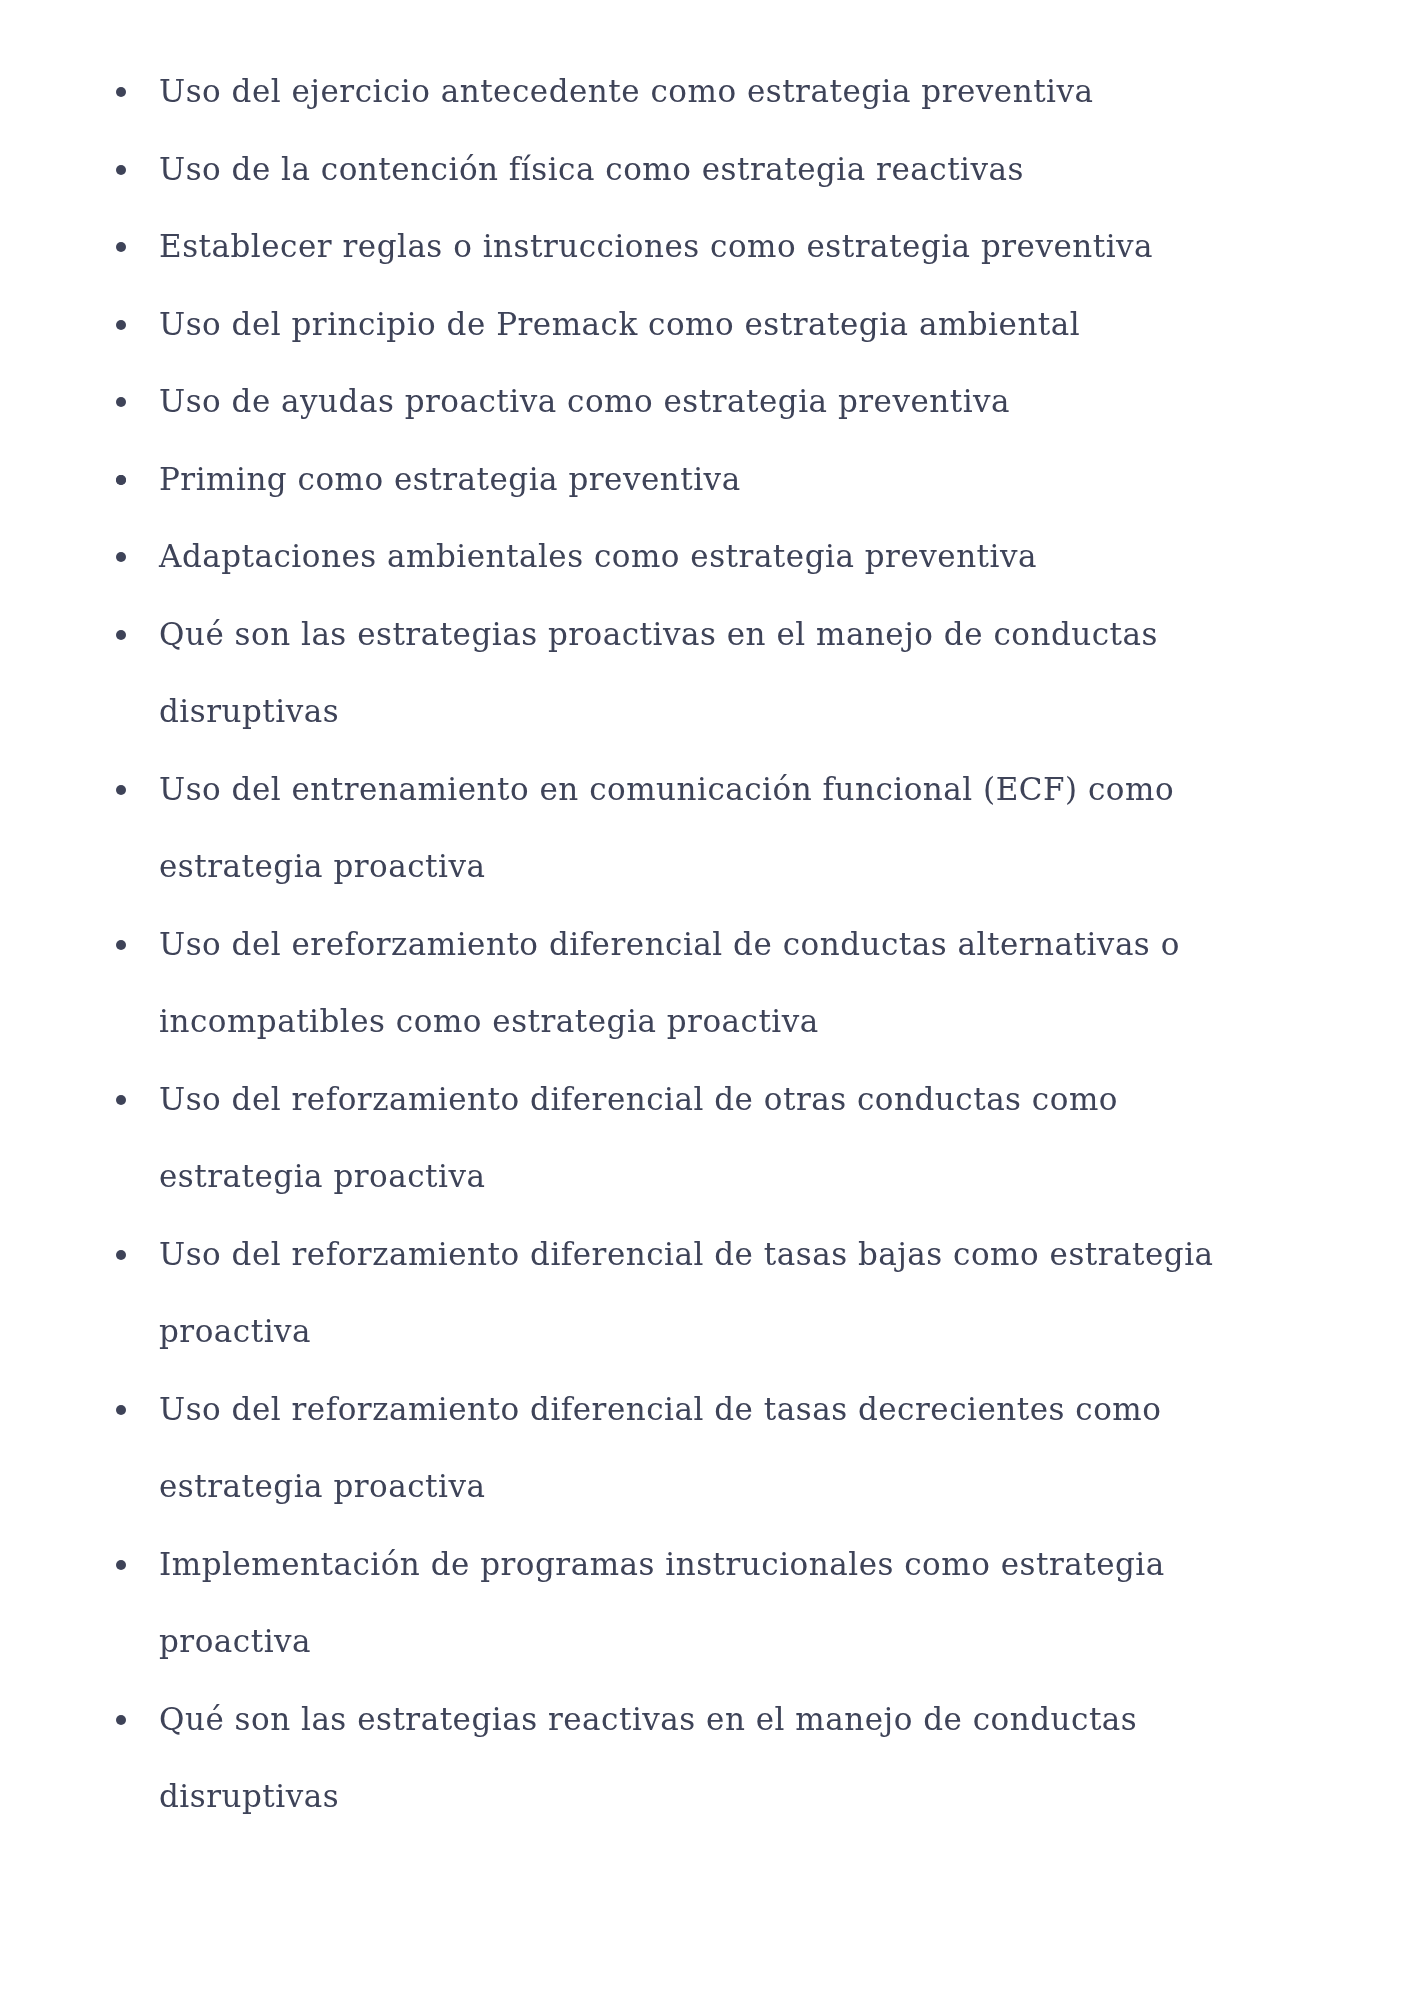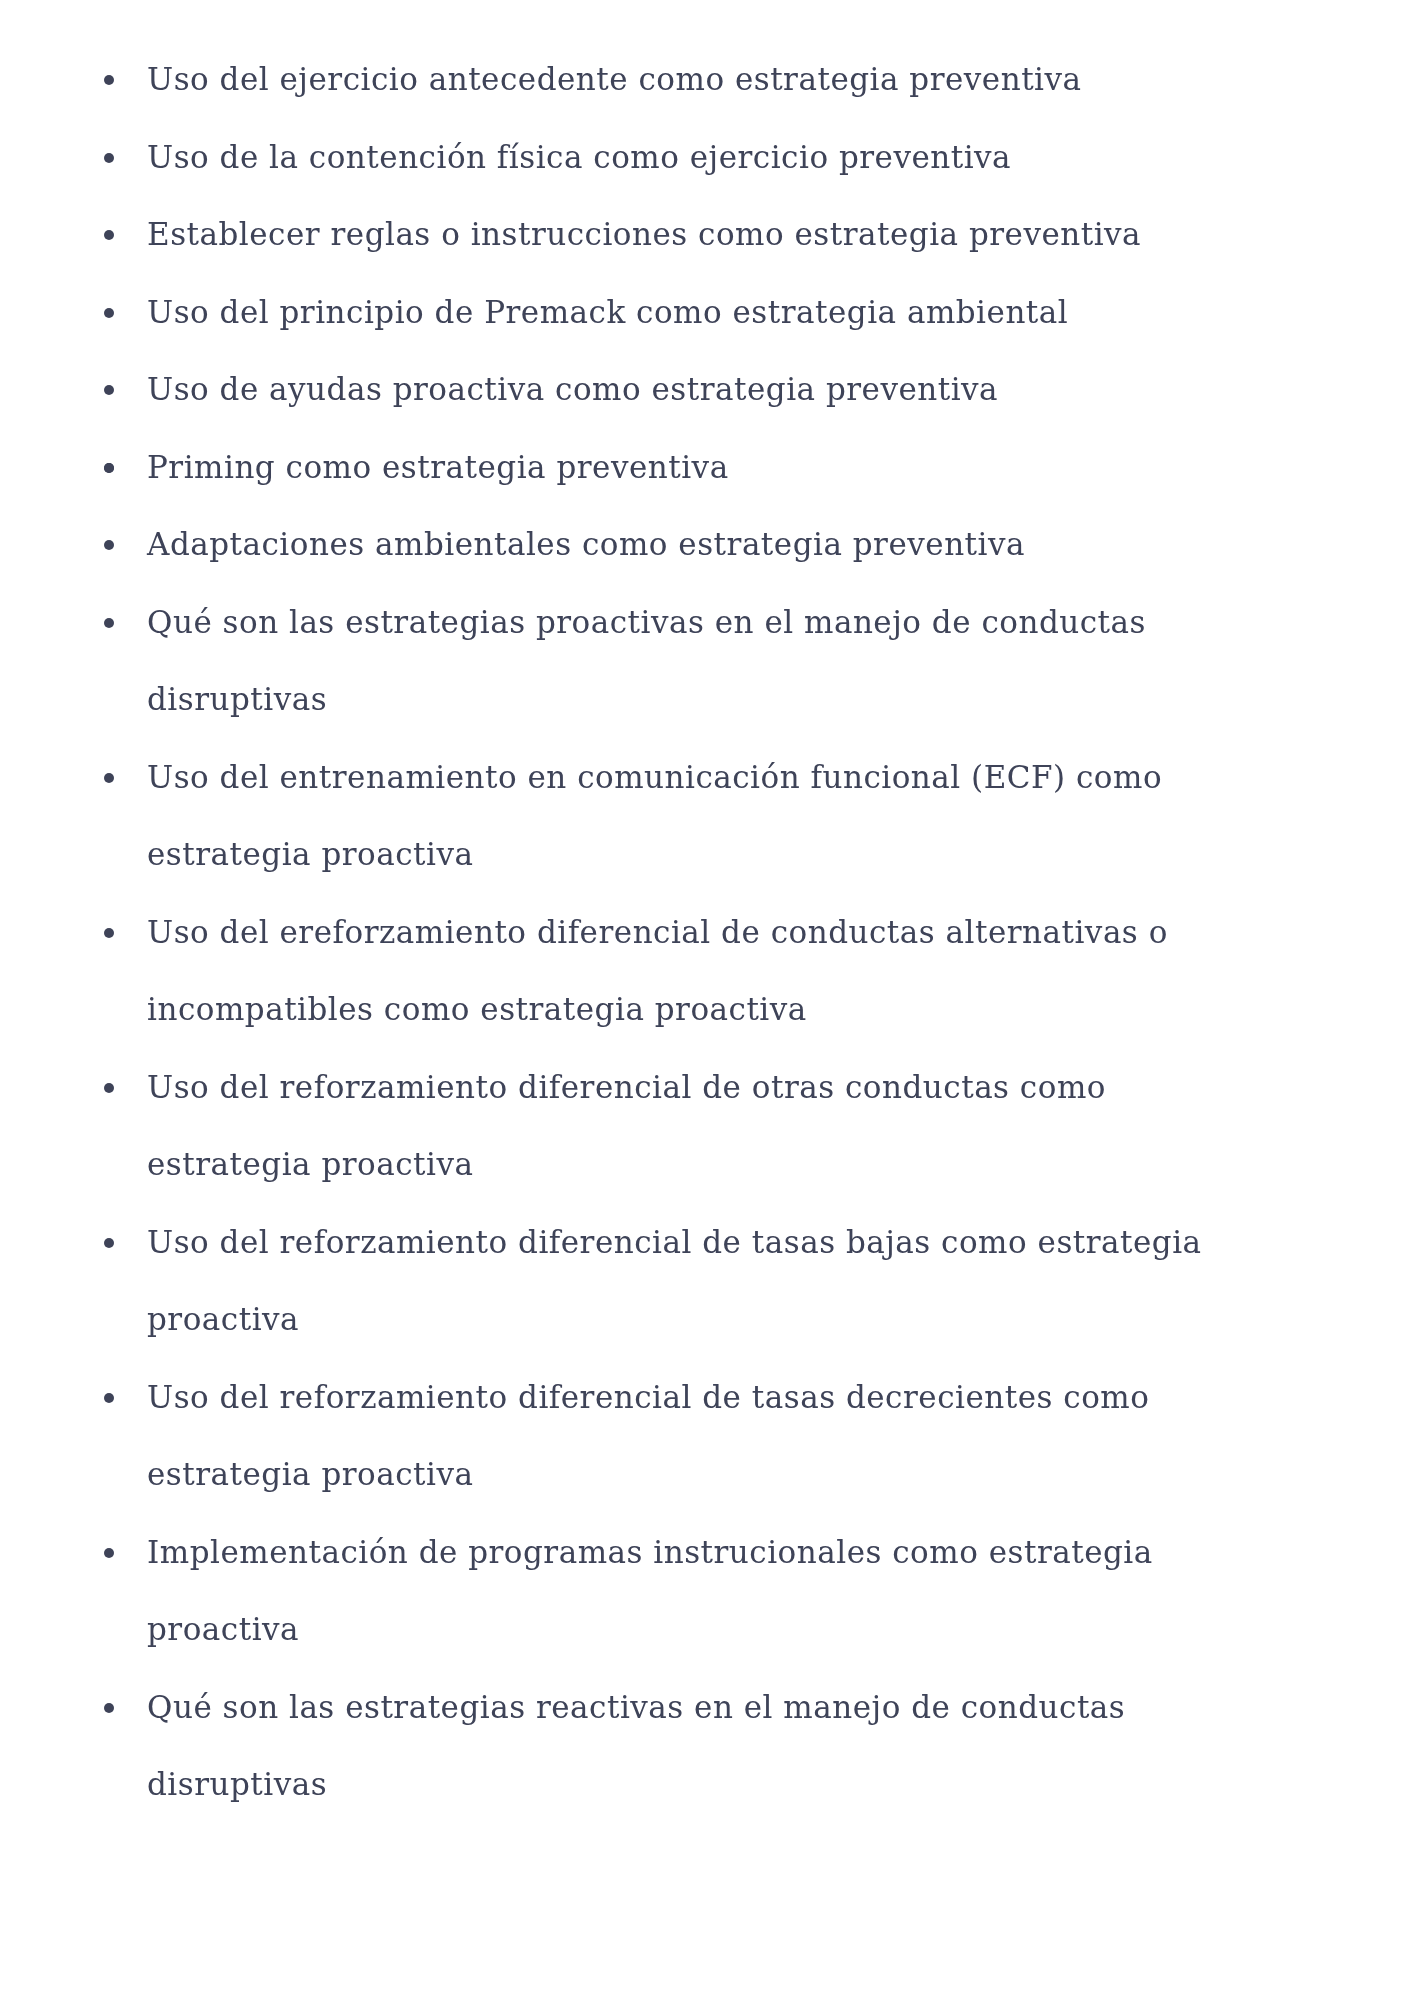--- a/index.html
+++ b/index.html
@@ -9,21 +9,21 @@
   body {
     width: 1414px;
     height: 2000px;
     background: #ffffff;
     overflow: hidden;
     font-family: "DejaVu Serif", "Liberation Serif", serif;
     color: #3e4358;
   }
   ul.topic-list {
     list-style: none;
-    margin: 0;
+    margin: 12px;
     padding: 41px 0 0 0;
   }
   ul.topic-list li {
     position: relative;
     padding-left: 147px;
     font-size: 31px;
     line-height: 77.5px;
     letter-spacing: 0.5px;
   }
   ul.topic-list li .txt {
@@ -38,21 +38,21 @@
     border-radius: 50%;
     background: #3e4358;
   }
 </style>
 </head>
 <body style="background: rgb(255, 255, 255); color: rgb(62, 67, 88);">
 
 <main>
   <ul class="topic-list" id="topic-list">
       <li><span class="dot" style="background: rgb(62, 67, 88);"></span><span class="txt">Uso del ejercicio antecedente como estrategia preventiva</span></li>
-      <li><span class="dot" style="background: rgb(62, 67, 88);"></span><span class="txt">Uso de la contención física como ejercicio preventiva</span></li>
+      <li><span class="dot" style="background: rgb(62, 67, 88);"></span><span class="txt">Uso de la contención física como estrategia reactivas</span></li>
       <li><span class="dot" style="background: rgb(62, 67, 88);"></span><span class="txt">Establecer reglas o instrucciones como estrategia preventiva</span></li>
       <li><span class="dot" style="background: rgb(62, 67, 88);"></span><span class="txt">Uso del principio de Premack como estrategia ambiental</span></li>
       <li><span class="dot" style="background: rgb(62, 67, 88);"></span><span class="txt">Uso de ayudas proactiva como estrategia preventiva</span></li>
       <li><span class="dot" style="background: rgb(62, 67, 88);"></span></li>
       <li><span class="dot" style="background: rgb(62, 67, 88);"></span><span class="txt">Priming como estrategia preventiva</span></li>
       <li><span class="dot" style="background: rgb(62, 67, 88);"></span><span class="txt">Adaptaciones ambientales como estrategia preventiva</span></li>
       <li><span class="dot" style="background: rgb(62, 67, 88);"></span><span class="txt">Qué son las estrategias proactivas en el manejo de conductas
 disruptivas</span></li>
       <li><span class="dot" style="background: rgb(62, 67, 88);"></span><span class="txt">Uso del entrenamiento en comunicación funcional (ECF) como
 estrategia proactiva</span></li>

